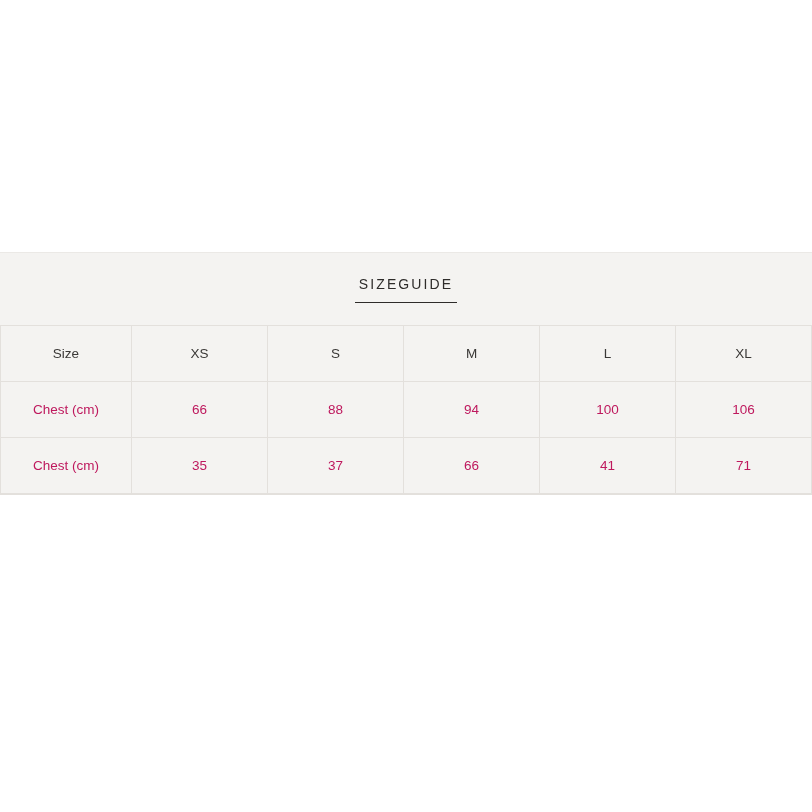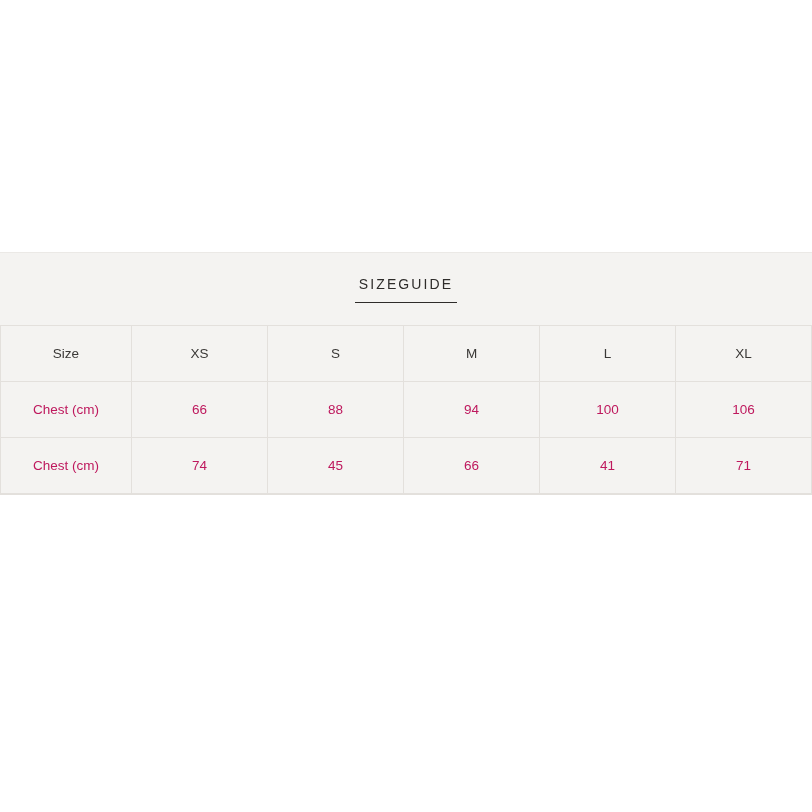--- a/index.html
+++ b/index.html
@@ -131,22 +131,22 @@
       <tr>
         <td class="rowhead">Chest (cm)</td>
         <td>66</td>
         <td>88</td>
         <td>94</td>
         <td>100</td>
         <td>106</td>
       </tr>
       <tr>
         <td class="rowhead">Chest (cm)</td>
-        <td>74</td>
-        <td>45</td>
+        <td>35</td>
+        <td>37</td>
         <td>66</td>
         <td>41</td>
         <td>71</td>
       </tr>
     </tbody>
       </table>
   </div>
 
   <div class="rule-bottom"></div>
 

